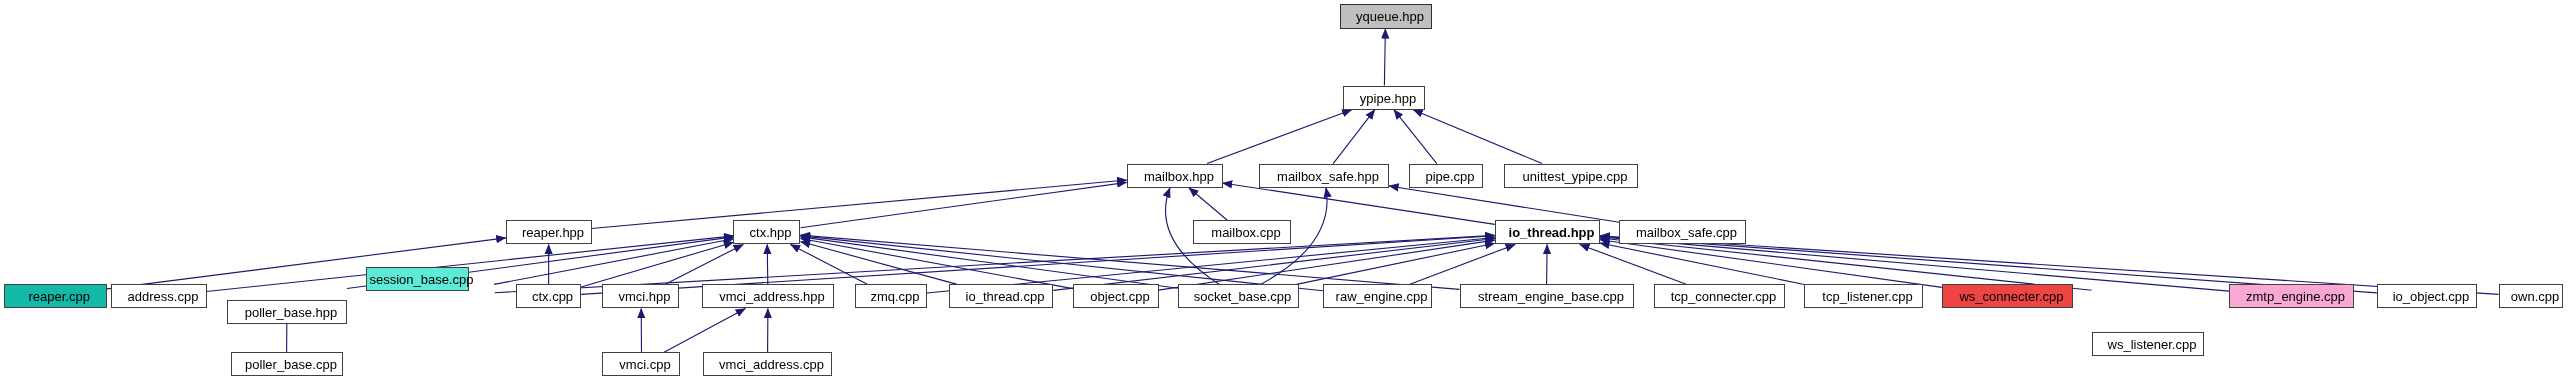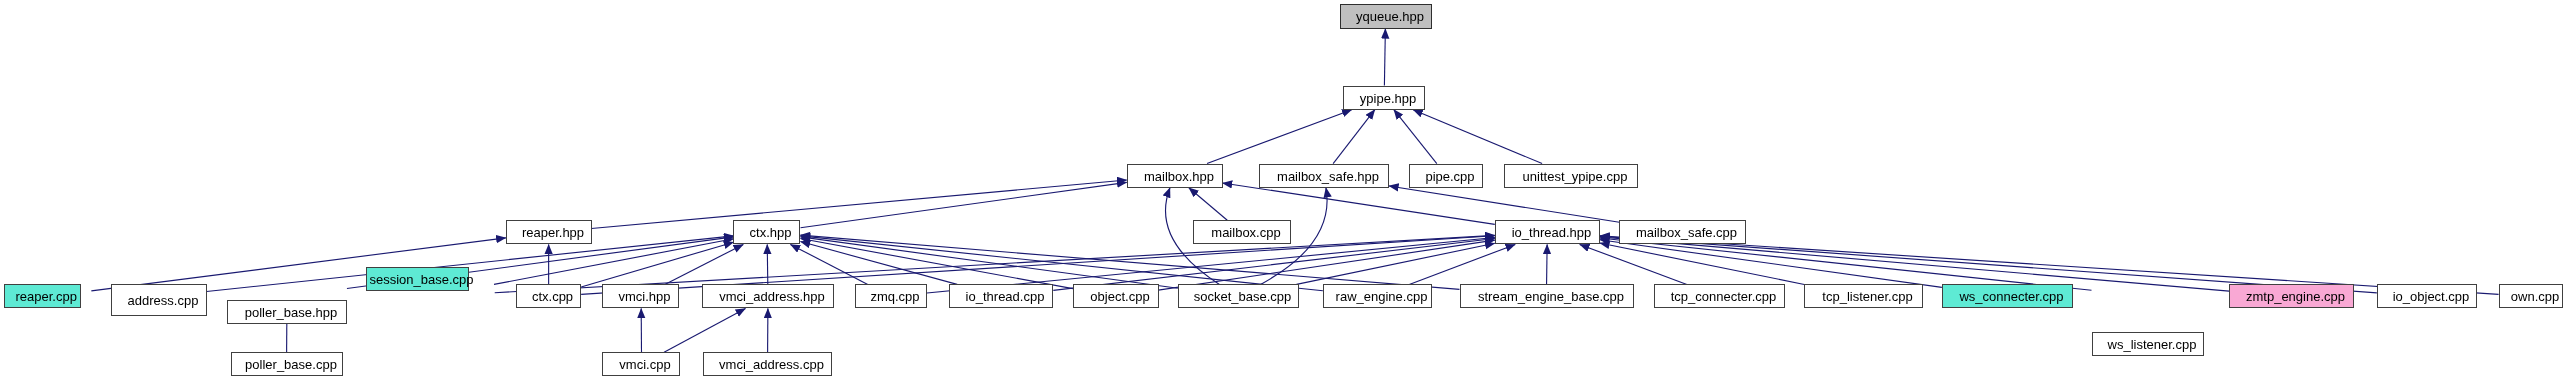--- a/index.html
+++ b/index.html
@@ -102,38 +102,38 @@
   <div id="nodes">
       <div class="node highlight" style="left: 1340px; top: 3.7px; width: 92px; height: 25px; background: rgb(191, 191, 191);">yqueue.hpp</div>
       <div class="node" style="left: 1343px; top: 86px; width: 82px; height: 24px; background: rgb(255, 255, 255);">ypipe.hpp</div>
       <div class="node" style="left: 1127px; top: 164px; width: 96px; height: 24px; background: rgb(255, 255, 255);">mailbox.hpp</div>
       <div class="node" style="left: 1259px; top: 164px; width: 130px; height: 24px; background: rgb(255, 255, 255);">mailbox_safe.hpp</div>
       <div class="node" style="left: 1409px; top: 164px; width: 74px; height: 24px; background: rgb(255, 255, 255);">pipe.cpp</div>
       <div class="node" style="left: 1504px; top: 164px; width: 134px; height: 24px; background: rgb(255, 255, 255);">unittest_ypipe.cpp</div>
       <div class="node" style="left: 506px; top: 220px; width: 86px; height: 24px; background: rgb(255, 255, 255);">reaper.hpp</div>
       <div class="node" style="left: 733px; top: 220px; width: 67px; height: 24px; background: rgb(255, 255, 255);">ctx.hpp</div>
       <div class="node" style="left: 1193px; top: 220px; width: 98px; height: 24px; background: rgb(255, 255, 255);">mailbox.cpp</div>
-      <div class="node" style="left: 1495px; top: 220px; width: 105px; height: 24px; background: rgb(255, 255, 255);">io_thread.hpp</div>
+      <div class="node" style="left: 1495px; top: 220px; width: 105px; height: 24px; background: rgb(255, 255, 255); font-weight: bold;">io_thread.hpp</div>
       <div class="node" style="left: 1619px; top: 220px; width: 127px; height: 24px; background: rgb(255, 255, 255);">mailbox_safe.cpp</div>
-      <div class="node" style="left: 3.7px; top: 284px; width: 77px; height: 24px; background: #5eead4; text-align: center;">reaper.cpp</div>
-      <div class="node" style="left: 111px; top: 284px; width: 96px; height: 32px; background: rgb(255, 255, 255);">address.cpp</div>
+      <div class="node" style="left: 3.7px; top: 284px; width: 103px; height: 24px; background: #14b8a6; text-align: center;">reaper.cpp</div>
+      <div class="node" style="left: 111px; top: 284px; width: 96px; height: 24px; background: rgb(255, 255, 255);">address.cpp</div>
       <div class="node" style="left: 227px; top: 284px; width: 120px; height: 24px; background: rgb(255, 255, 255); margin-top: 16px;">poller_base.hpp</div>
       <div class="node" style="left: 366px; top: 267px; width: 103px; height: 24px; background: #5eead4;">session_base.cpp</div>
       <div class="node" style="left: 516px; top: 284px; width: 65px; height: 24px; background: rgb(255, 255, 255);">ctx.cpp</div>
       <div class="node" style="left: 602px; top: 284px; width: 77px; height: 24px; background: rgb(255, 255, 255);">vmci.hpp</div>
       <div class="node" style="left: 702px; top: 284px; width: 132px; height: 24px; background: rgb(255, 255, 255);">vmci_address.hpp</div>
       <div class="node" style="left: 855px; top: 284px; width: 72px; height: 24px; background: rgb(255, 255, 255); text-align: center;">zmq.cpp</div>
       <div class="node" style="left: 949px; top: 284px; width: 104px; height: 24px; background: rgb(255, 255, 255);">io_thread.cpp</div>
       <div class="node" style="left: 1073px; top: 284px; width: 86px; height: 24px; background: rgb(255, 255, 255);">object.cpp</div>
       <div class="node" style="left: 1178px; top: 284px; width: 121px; height: 24px; background: rgb(255, 255, 255);">socket_base.cpp</div>
       <div class="node" style="left: 1323px; top: 284px; width: 109px; height: 24px; background: rgb(255, 255, 255);">raw_engine.cpp</div>
       <div class="node" style="left: 1460px; top: 284px; width: 174px; height: 24px; background: rgb(255, 255, 255);">stream_engine_base.cpp</div>
       <div class="node" style="left: 1654px; top: 284px; width: 131px; height: 24px; background: rgb(255, 255, 255);">tcp_connecter.cpp</div>
       <div class="node" style="left: 1804px; top: 284px; width: 119px; height: 24px; background: rgb(255, 255, 255);">tcp_listener.cpp</div>
-      <div class="node" style="left: 1942px; top: 284px; width: 131px; height: 24px; background: #5eead4;">ws_connecter.cpp</div>
+      <div class="node" style="left: 1942px; top: 284px; width: 131px; height: 24px; background: #ef4444;">ws_connecter.cpp</div>
       <div class="node" style="left: 2092px; top: 284px; width: 112px; height: 24px; background: rgb(255, 255, 255); margin-top: 48px;">ws_listener.cpp</div>
       <div class="node" style="left: 2229px; top: 284px; width: 125px; height: 24px; background: #f9a8d4;">zmtp_engine.cpp</div>
       <div class="node" style="left: 2377px; top: 284px; width: 100px; height: 24px; background: rgb(255, 255, 255);">io_object.cpp</div>
       <div class="node" style="left: 2499px; top: 284px; width: 64px; height: 24px; background: rgb(255, 255, 255);">own.cpp</div>
       <div class="node" style="left: 231px; top: 352px; width: 112px; height: 24px; background: rgb(255, 255, 255);">poller_base.cpp</div>
       <div class="node" style="left: 602px; top: 352px; width: 78px; height: 24px; background: rgb(255, 255, 255);">vmci.cpp</div>
       <div class="node" style="left: 703px; top: 352px; width: 129px; height: 24px; background: rgb(255, 255, 255);">vmci_address.cpp</div>
     </div>
 </div>
 

